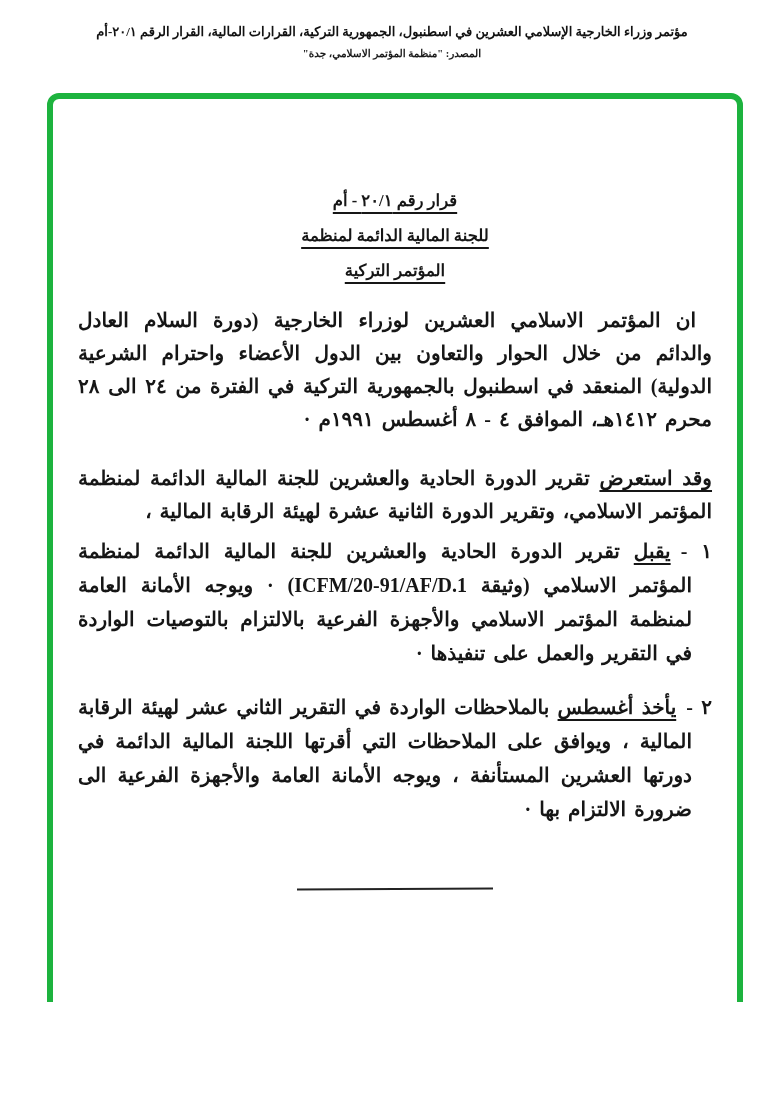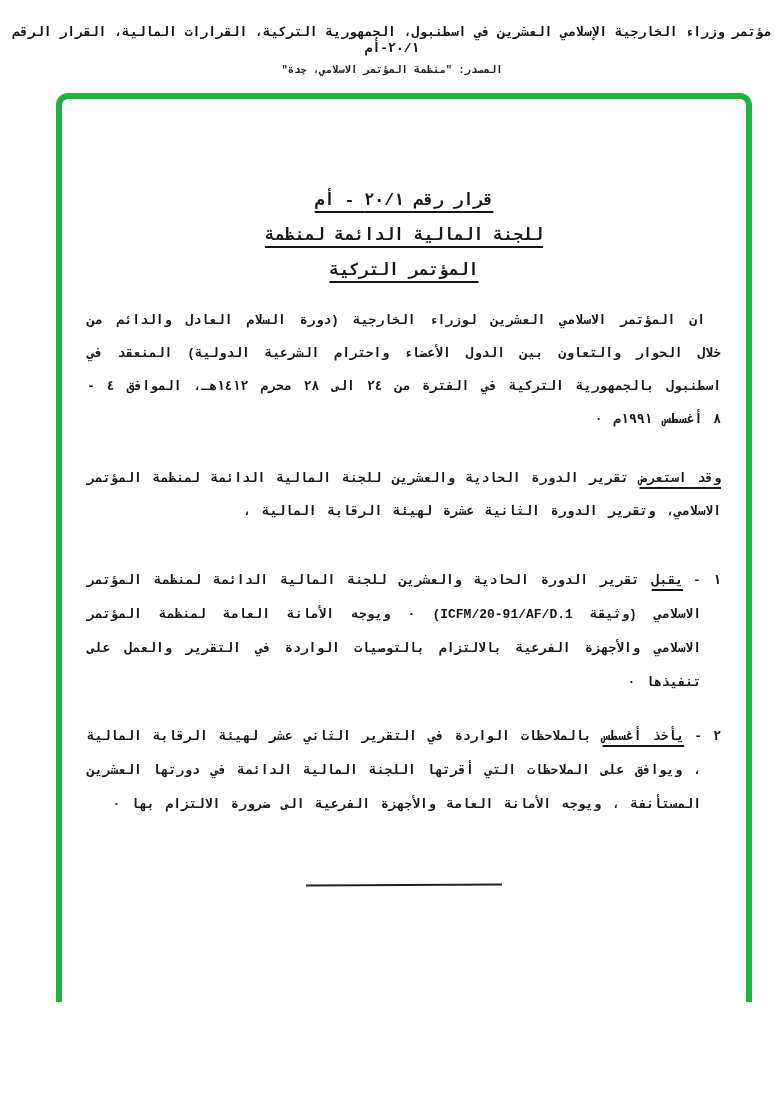--- a/index.html
+++ b/index.html
@@ -6,21 +6,21 @@
     margin: 0;
     padding: 0;
     background: #ffffff;
   }
   .page {
     position: relative;
     width: 784px;
     height: 1002px;
     background: #ffffff;
     overflow: hidden;
-    font-family: Liberation Mono, monospace;
+    font-family: Liberation Serif, serif;
     color: #161616;
     direction: rtl;
   }
   
   .meta {
     position: absolute;
     top: 24px;
     left: 0;
     right: 0;
     text-align: center;
@@ -34,21 +34,21 @@
   .meta-line2 {
     margin-top: 7px;
     font-size: 10.5px;
     font-weight: 700;
     color: #1c1c1c;
   }
   
   .paper {
     position: absolute;
     top: 93px;
-    left: 56px;
+    left: 47px;
     width: 696px;
     height: 966px;
     box-sizing: border-box;
     border: 6px solid #1db33e;
     border-radius: 12px;
     background: #ffffff;
   }
   .content {
     padding: 0 25px;
   }
@@ -61,40 +61,40 @@
     line-height: 35px;
     font-size: 16.5px;
     font-weight: 700;
   }
   .t-line span {
     text-decoration: underline;
     text-underline-offset: 6px;
     text-decoration-thickness: 1.5px;
   }
   p.body-par, .item {
-    font-size: 13px;
+    font-size: 20px;
     font-weight: 700;
     line-height: 33px;
     text-align: justify;
     word-spacing: 3px;
     margin: 0;
   }
   .preamble {
     margin-top: 16px !important;
     text-indent: 16px;
   }
   .review {
     margin-top: 26px !important;
   }
   .item {
     line-height: 34px;
     padding-right: 20px;
     text-indent: -20px;
   }
-  .item-1 { margin-top: 36px; }
+  .item-1 { margin-top: 6px; }
   .item-2 { margin-top: 20px; }
   .num { margin-left: 10px; }
   .lead {
     text-decoration: underline;
     text-underline-offset: 5px;
     text-decoration-thickness: 1.5px;
   }
   .divider {
     width: 196px;
     height: 2px;

